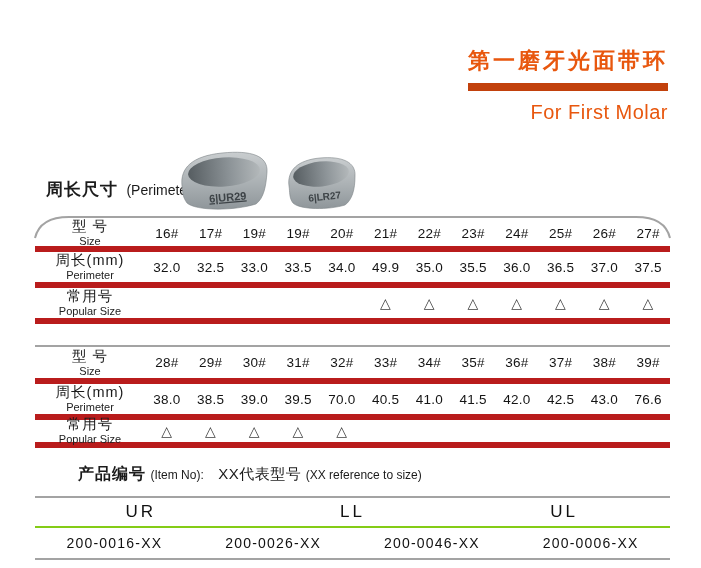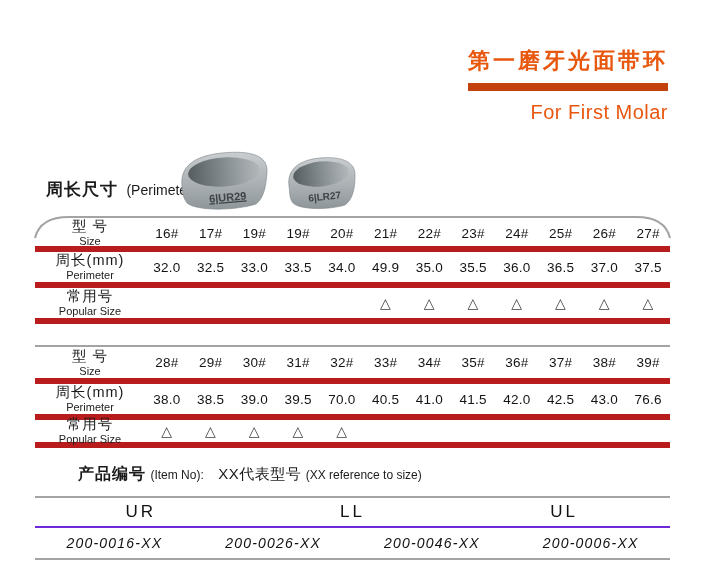--- a/index.html
+++ b/index.html
@@ -48,26 +48,26 @@
   }
   .row-popular .cells .cell { font-size:14px; color:#3c3c3c; }
 
   
   .item-heading { position:absolute; left:58px; top:464px; white-space:nowrap;margin-left:20px; }
   .item-heading .zh { font-size:16px; font-weight:bold; letter-spacing:1px; }
   .item-heading .small { font-size:12px; }
   .item-heading .note-zh { font-size:15px; margin-left:10px; letter-spacing:0.5px; }
 
   .item-table { position:absolute; left:35px; top:496px; width:635px; border-top:2px solid #a3a3a3; }
-  .item-header-row { display:flex; align-items:center; height:30px; border-bottom:2px solid #6d28d9; }
+  .item-header-row { display:flex; align-items:center; height:30px; border-bottom:2px solid #84cc16; }
   .item-value-row  { display:flex; align-items:center; height:32px; border-bottom:2px solid #a3a3a3; }
   .item-header-cell { flex:1; text-align:center; font-size:17px; letter-spacing:3px; color:#111; }
   .item-header-cell .set-main { font-size:16px; letter-spacing:1px; }
   .item-header-cell .set-sub  { font-size:11px; letter-spacing:0; }
-  .item-value-row .item-cell { flex:1; text-align:center; font-size:14px; letter-spacing:1.2px; color:#111;font-style:italic; }
+  .item-value-row .item-cell { flex:1; text-align:center; font-size:14px; letter-spacing:1.2px; color:#111; }
 </style>
 </head>
 <body>
 
 <div class="page">
 
   <div class="title-block">
     <div class="title-zh">第一磨牙光面带环</div>
     <div class="title-en">For First Molar</div>
   </div>

